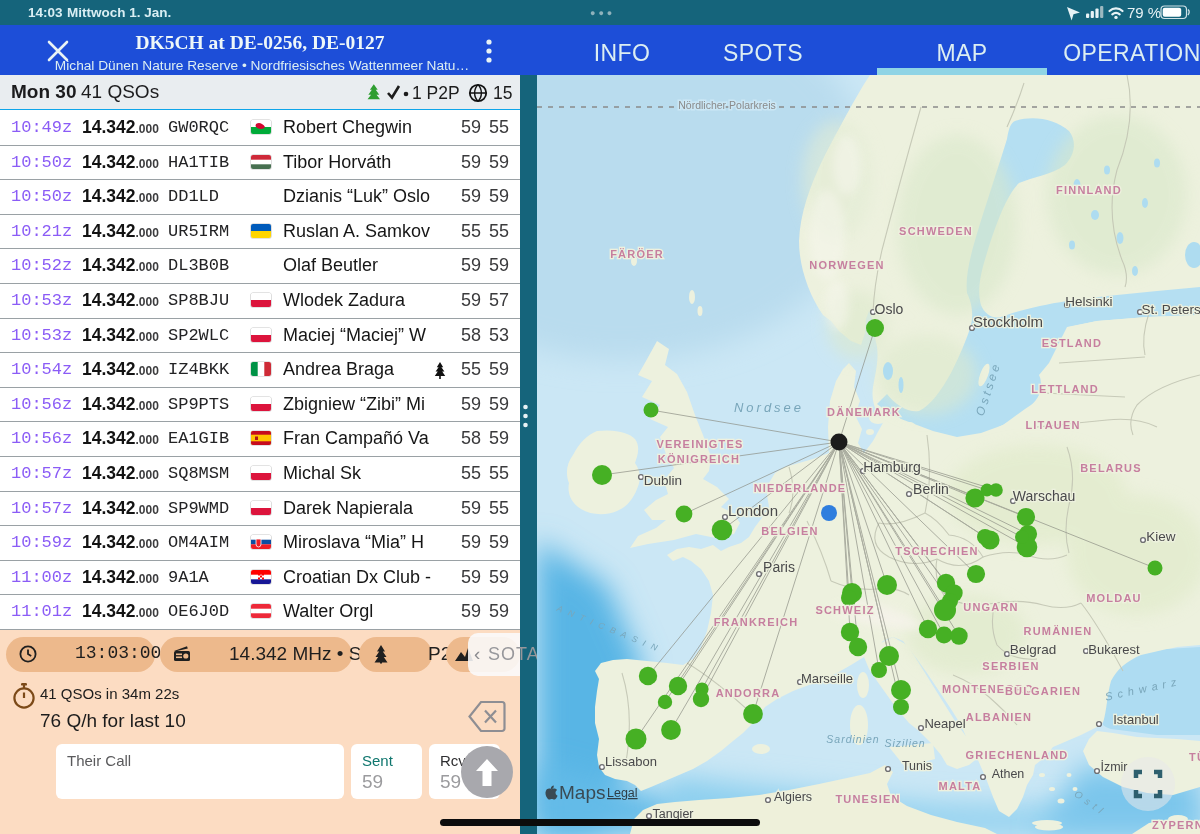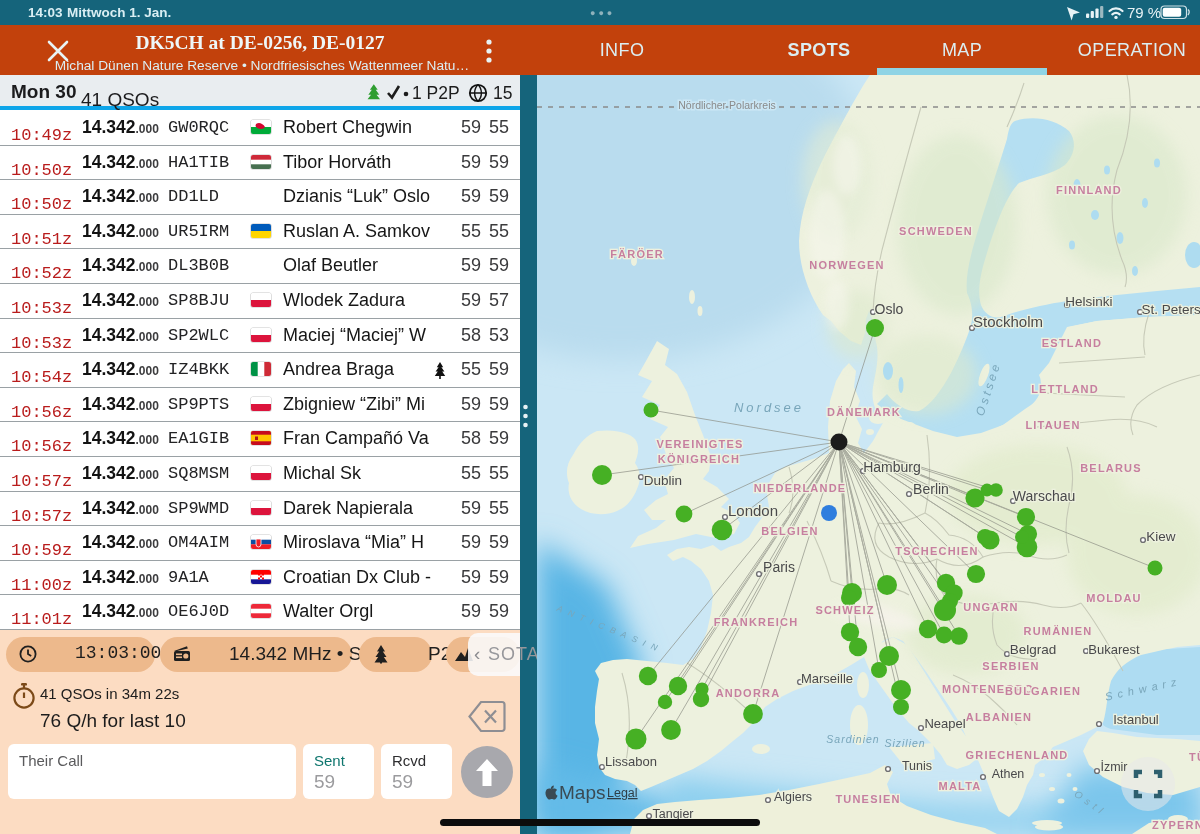--- a/index.html
+++ b/index.html
@@ -4,48 +4,48 @@
 <style>
   * { margin:0; padding:0; box-sizing:border-box; }
   html,body { width:1200px; height:834px; overflow:hidden; font-family:"Liberation Sans",sans-serif; background:#15647b; }
   
   #statusbar { position:absolute; left:0; top:0; width:1200px; height:25px; background:#15647b; color:#d9eef3; font-size:14px; }
   #sb-time { position:absolute; left:28px; top:5px; font-weight:bold; font-size:13.5px; }
   #sb-date { position:absolute; left:67px; top:5px; font-weight:bold; font-size:13.5px; }
   #sb-dots { position:absolute; left:590px; top:8px; color:#8fb2bc; letter-spacing:3px; font-size:9px;}
   #sb-right { position:absolute; right:7px; top:1px; height:22px; }
   
-  #header { position:absolute; left:0; top:25px; width:1200px; height:50px; background:#c2410c; }
+  #header { position:absolute; left:0; top:25px; width:1200px; height:50px; background:#1d4ed8; }
   #hx { position:absolute; left:46px; top:14px; width:24px; height:24px; }
   #htitle { position:absolute; left:0px; top:7px; width:520px; text-align:center; color:#eef7f8; font-family:"Liberation Serif",serif; font-weight:bold; font-size:19.5px;  letter-spacing:0px; }
   #hsub { position:absolute; left:0px; top:33px; width:524px; text-align:center; color:#dceef2; font-size:13.7px; }
-  .tab { position:absolute; top:15px; width:170px; text-align:center; color:#dceef2; font-size:18px; letter-spacing:0.4px; }
+  .tab { position:absolute; top:15px; width:170px; text-align:center; color:#dceef2; font-size:23px; letter-spacing:0.4px; }
   #tab-underline { position:absolute; left:877px; top:43px; width:170px; height:7px; background:#8fd4e5; }
   
   #leftpanel { position:absolute; left:0; top:75px; width:520px; height:759px; background:#fff; }
-  #listhead { position:absolute; left:0; top:0; width:520px; height:35px; background:#e9edf0; border-bottom:4px solid #0ea5e9; color:#1b1b1d; }
+  #listhead { position:absolute; left:0; top:0; width:520px; height:35px; background:#e9edf0; border-bottom:1px solid #0ea5e9; color:#1b1b1d; }
   #listhead .d { position:absolute; left:11px; top:6px; font-size:19px; font-weight:bold; }
-  #listhead .q { position:absolute; left:81px; top:6px; font-size:19px;margin-top:8px; }
+  #listhead .q { position:absolute; left:81px; top:6px; font-size:19px; }
   .row { position:absolute; left:0; width:520px; height:34.6px; background:#fff; border-bottom:1px solid #9aa1a5; }
-  .t  { position:absolute; left:11px;  top:7px; font-family:"Liberation Mono",monospace; font-size:17px; color:#b91c1c;margin-top:8px; }
+  .t  { position:absolute; left:11px;  top:7px; font-family:"Liberation Mono",monospace; font-size:17px; color:#8b5cf6; }
   .f  { position:absolute; left:82px;  top:6px; font-size:17.5px; font-weight:bold; color:#131313; }
   .f span { font-size:12px; font-weight:bold; color:#3c3c3e; }
   .c  { position:absolute; left:168px; top:7px; font-family:"Liberation Mono",monospace; font-size:17px; color:#232325; }
   .fl { position:absolute; left:251px; top:9px; width:20px; height:14px; border-radius:2px; overflow:hidden; box-shadow:0 0 0 0.6px rgba(0,0,0,0.22); }
   .n  { position:absolute; left:283px; top:6px; font-size:18px; color:#161616; width:165px; white-space:nowrap; overflow:hidden; }
   .s1 { position:absolute; left:455px; top:6px; width:26px; text-align:right; font-size:18px; color:#3a3a3c; }
   .s2 { position:absolute; left:483px; top:6px; width:26px; text-align:right; font-size:18px; color:#3a3a3c; }
   
   #bottompanel { position:absolute; left:0; top:630px; width:520px; height:204px; background:#fcdcc2; }
   .pill { position:absolute; top:7px; height:35px; background:#edb98c; border-radius:17.5px; color:#1f1f1f; font-size:19px; }
   .pill .ic { position:absolute; left:12px; top:7px; width:20px; height:20px; }
   .pill .tx { position:absolute; left:38px; top:6px; white-space:nowrap;margin-left:31px; }
   #qstat1 { position:absolute; left:40px; top:55px; font-size:15px; color:#1c1c1c; }
   #qstat2 { position:absolute; left:40px; top:80px; font-size:19px; color:#1c1c1c; }
-  .field { position:absolute; top:114px; background:#fff; border-radius:6px; height:55px; }
+  .field { position:absolute; top:114px; background:#fff; border-radius:6px; height:55px;margin-left:48px; }
   .field .lab { position:absolute; left:11px; top:8px; font-size:15px; color:#5a5a5c; }
   .field .val { position:absolute; left:11px; top:27px; font-size:19px; color:#9b9b9e; }
   
   #map { position:absolute; left:537px; top:75px; width:663px; height:759px; }
   #homebar { position:absolute; left:440px; top:819px; width:320px; height:7px; border-radius:4px; background:#0c0c0c; }
 </style>
 </head>
 <body>
 <div id="statusbar">
   <span id="sb-time">14:03</span>
@@ -73,21 +73,21 @@
       <path d="M3 3 L21 21 M21 3 L3 21" stroke="#e8f3f5" stroke-width="2.6" stroke-linecap="round"></path>
     </svg>
   <div id="htitle">DK5CH at DE-0256, DE-0127</div>
   <div id="hsub">Michal Dünen Nature Reserve • Nordfriesisches Wattenmeer Natu…</div>
   <svg id="hdots-svg" style="position:absolute;left:484px;top:14px" width="10" height="26" viewBox="0 0 10 26">
       <circle cx="5" cy="3" r="2.6" fill="#e8f3f5"></circle>
       <circle cx="5" cy="12" r="2.6" fill="#e8f3f5"></circle>
       <circle cx="5" cy="21" r="2.6" fill="#e8f3f5"></circle>
     </svg>
   <div class="tab" style="left:537px;">INFO</div>
-  <div class="tab" style="left:734px;font-weight:bold;">SPOTS</div>
+  <div class="tab" style="left:678px;">SPOTS</div>
   <div class="tab" style="left:877px;">MAP</div>
   <div class="tab" style="left:1047px;">OPERATION</div>
   <div id="tab-underline"></div>
 </div>
 <div id="leftpanel">
   <div id="listhead">
     <span class="d">Mon 30</span>
       <span class="q">41 QSOs</span>
     <svg style="position:absolute;left:366px;top:7px" width="150" height="22" viewBox="0 0 150 22">
       <g id="tree-g" fill="#2f9e31">
@@ -132,21 +132,21 @@
       </div>
       <div class="row" style="top:105.2px">
         <span class="t">10:50z</span>
         <span class="f">14.342<span>.000</span></span>
         <span class="c">DD1LD</span>
         <span class="n">Dzianis “Luk” Oslo</span>
         <span class="s1">59</span>
         <span class="s2">59</span>
       </div>
       <div class="row" style="top:139.8px">
-        <span class="t">10:51z</span>
+        <span class="t">10:21z</span>
         <span class="f">14.342<span>.000</span></span>
         <span class="c">UR5IRM</span>
         <span class="fl"><svg width="20" height="14">
             <rect width="20" height="7" fill="#005bbb"></rect>
             <rect y="7" width="20" height="7" fill="#ffd500"></rect>
           </svg></span>
         <span class="n">Ruslan A. Samkov</span>
         <span class="s1">55</span>
         <span class="s2">55</span>
       </div>

